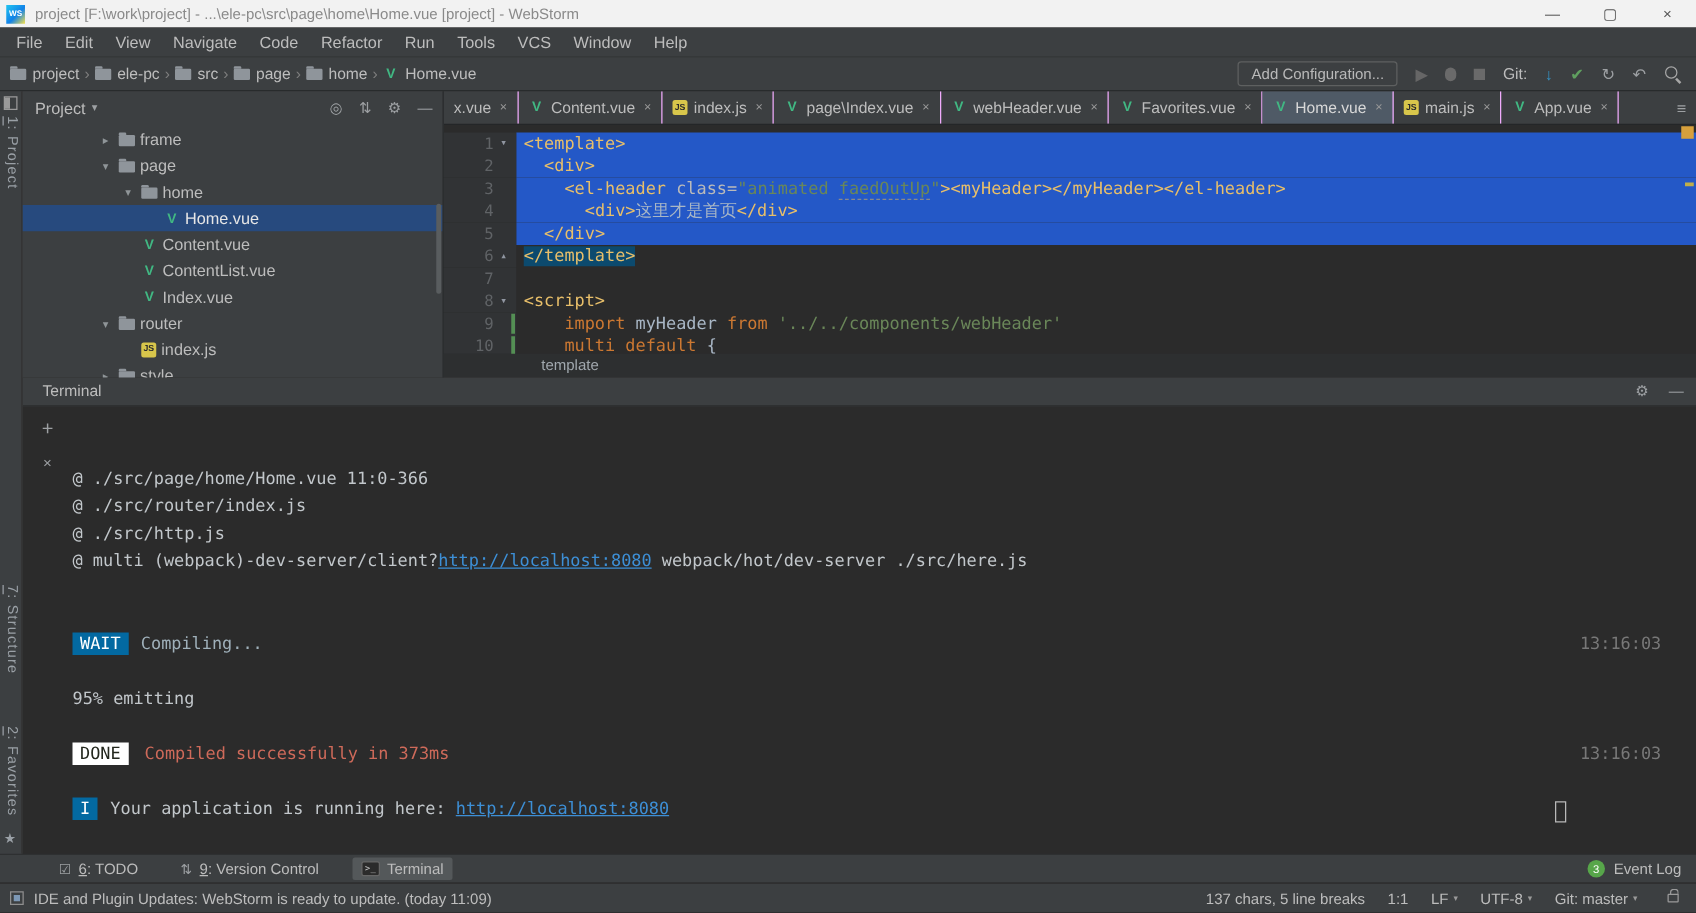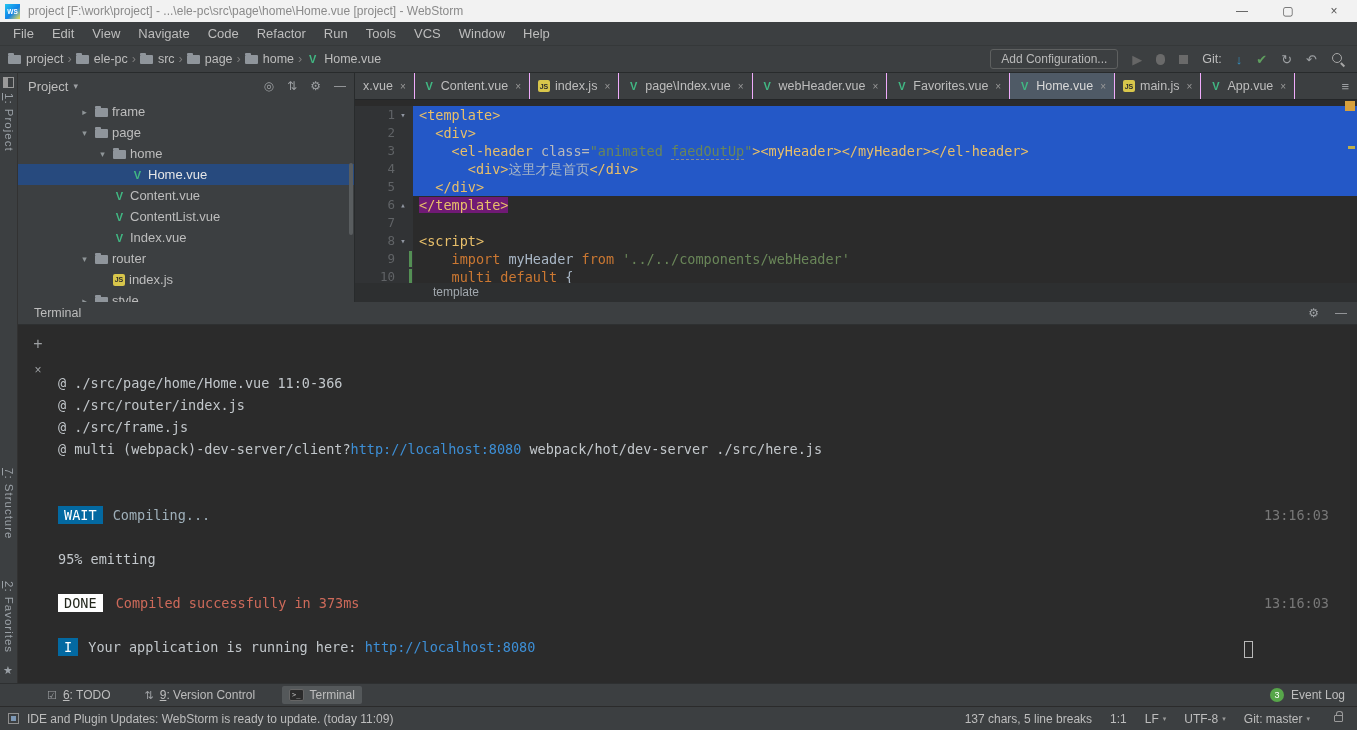--- a/index.html
+++ b/index.html
@@ -81,21 +81,21 @@
   .tabs-menu{color:#9da0a3;padding:0 8px;align-self:center;font-size:13px}
   .code{flex:1;position:relative;font-family:"DejaVu Sans Mono",monospace;font-size:13.5px;
     line-height:18px;padding-top:6px;overflow:hidden}
   .code-line{display:flex;height:18px;white-space:pre}
   .gutter{width:58px;flex:none;display:inline-flex;position:relative;background:#313335}
   .ln{width:40px;text-align:right;color:#606366;font-size:12.5px}
   .fold{width:16px;text-align:center;color:#9096a1;font-size:9px}
   .chg{position:absolute;right:1px;top:1px;bottom:1px;width:3px;background:#548f54}
   .txt{flex:1;padding-left:6px;color:#a9b7c6}
   .txt.selfull{background:#2458c7}
-  .selpart{background:#701a75}
+  .selpart{background:#0c4a6e}
   .tok.tag{color:#e8bf6a}.tok.text{color:#a9b7c6}.tok.attr{color:#bababa}
   .tok.string{color:#6a8759}.tok.kw{color:#cc7832}
   .tok.typo{border-bottom:1px dashed #8a8a8a}
   .inspect-badge{position:absolute;top:1px;right:2px;width:10px;height:10px;background:#d7a03c}
   .warn-stripe{position:absolute;top:46px;right:2px;width:7px;height:3px;background:#bfae4a}
   .ed-crumbs{height:19px;background:#2d2f30;color:#a1a8ae;font-size:12px;line-height:19px;padding-left:78px}
 
   
   .terminal{flex:1;background:#2b2b2b;display:flex;flex-direction:column;min-height:0}
   .term-header{height:23px;flex:none;background:#3c3f41;display:flex;align-items:center;
@@ -105,21 +105,21 @@
   .term-gutter{width:40px;flex:none;display:flex;flex-direction:column;align-items:center;
     padding-top:10px;gap:10px;color:#9da0a3}
   .tg-plus{font-size:16px}.tg-close{font-size:12px}
   .term-content{flex:1;padding-top:50px;padding-right:14px;font-family:"DejaVu Sans Mono",monospace;
     font-size:13.5px;color:#c2c7cb}
   .term-line{height:22px;position:relative;white-space:pre}
   .seg{white-space:pre}
   .seg-plain{color:#c2c7cb}
   .seg-muted{color:#9fb0ba}
   .seg-error{color:#ce6a5a}
-  .seg-link{color:#3d8fd6;}
+  .seg-link{color:#3d8fd6;text-decoration:underline}
   .seg-badge-wait,.seg-badge-info{background:#0369a1;color:#fff;padding:1px 6px;margin-right:2px}
   .seg-badge-done{background:#ffffff;color:#23271d;padding:1px 6px;margin-right:5px}
   .ttime{position:absolute;right:14px;top:0;color:#787878}
   .tcursor{position:absolute;left:1186px;top:2px;width:9px;height:17px;border:1px solid #b9b9b9}
 
   
   .bottombar{height:23px;background:#3c3f41;display:flex;align-items:center;
     padding:0 12px 0 40px;font-size:12px;color:#bdbdbd;border-top:1px solid #2e3031}
   #bb-left{display:flex;align-items:center;gap:20px}
   .bb-item{display:flex;align-items:center;gap:6px;padding:2px 7px}
@@ -373,21 +373,21 @@
         </span>
       </div>
       <div class="term-body">
         <div class="term-gutter">
           <span class="tg-plus">+</span>
           <span class="tg-close">×</span>
         </div>
         <div class="term-content" id="term-content">
             <div class="term-line"><span class="seg seg-plain">@ ./src/page/home/Home.vue 11:0-366</span></div>
             <div class="term-line"><span class="seg seg-plain">@ ./src/router/index.js</span></div>
-            <div class="term-line"><span class="seg seg-plain">@ ./src/frame.js</span></div>
+            <div class="term-line"><span class="seg seg-plain">@ ./src/http.js</span></div>
             <div class="term-line"><span class="seg seg-plain">@ multi (webpack)-dev-server/client?</span><span class="seg seg-link">http://localhost:8080</span><span class="seg seg-plain"> webpack/hot/dev-server ./src/here.js</span></div>
             <div class="term-line"></div>
             <div class="term-line"></div>
             <div class="term-line"><span class="seg seg-badge-wait">WAIT</span><span class="seg seg-plain"> </span><span class="seg seg-muted">Compiling...</span><span class="ttime">13:16:03</span></div>
             <div class="term-line"></div>
             <div class="term-line"><span class="seg seg-plain">95% emitting</span></div>
             <div class="term-line"></div>
             <div class="term-line"><span class="seg seg-badge-done">DONE</span><span class="seg seg-plain"> </span><span class="seg seg-error">Compiled successfully in 373ms</span><span class="ttime">13:16:03</span></div>
             <div class="term-line"></div>
             <div class="term-line"><span class="seg seg-badge-info">I</span><span class="seg seg-plain"> Your application is running here: </span><span class="seg seg-link">http://localhost:8080</span><span class="tcursor"></span></div>

